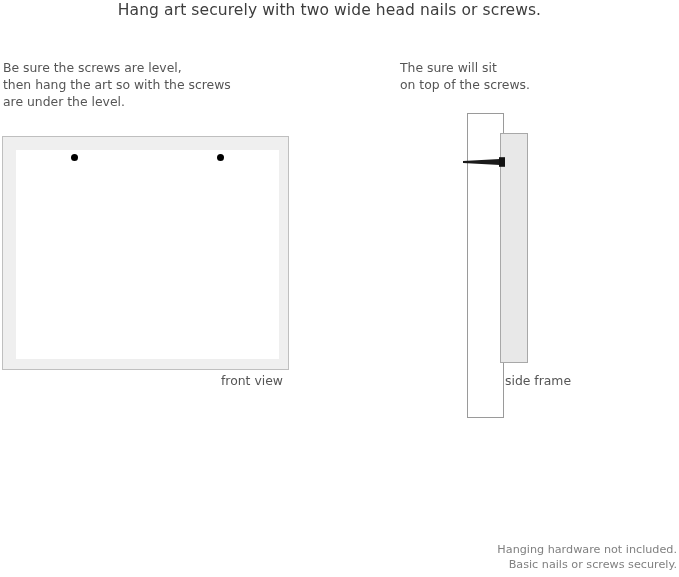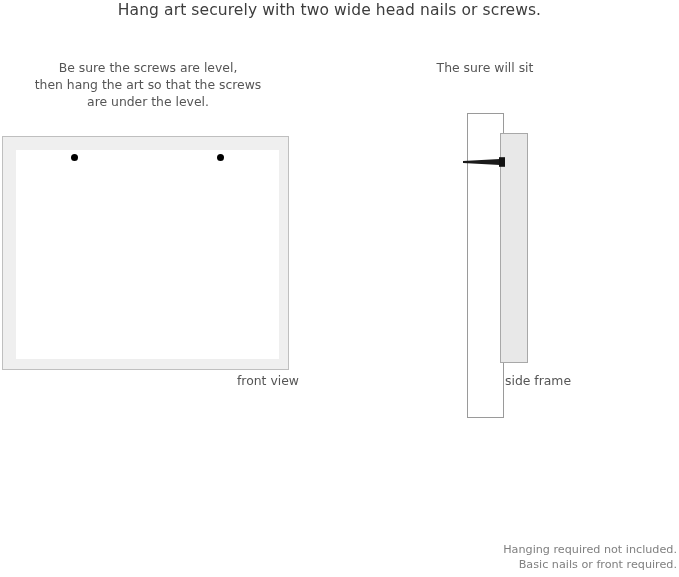--- a/index.html
+++ b/index.html
@@ -26,21 +26,21 @@
     font-size: 15.5px;
     font-weight: 400;
     color: #3d3d3d;
     letter-spacing: 0.1px;
     line-height: 20px;
   }
 
   
   .caption {
     position: absolute;
-    text-align: center;
+    text-align: left;
     font-size: 12.4px;
     line-height: 17px;
     color: #555555;
     font-weight: 400;
   }
   #caption-left {
     left: 3px;
     top: 59px;
     width: 290px;
   }
@@ -131,21 +131,21 @@
     height: 12px;
   }
 
   
   .view-label {
     position: absolute;
     font-size: 12.4px;
     color: #555555;
     font-weight: 400;
   }
-  #label-front-view { left: 221px; top: 373px; margin-left: 16px; }
+  #label-front-view { left: 221px; top: 373px; }
   #label-side-view  { left: 505px; top: 373px; }
 
   
   #footer {
     position: absolute;
     right: 2px;
     bottom: 5px;
     text-align: right;
     font-size: 11.2px;
     line-height: 15px;
@@ -154,26 +154,27 @@
   }
   #footer div { display: block; }
 </style>
 </head>
 <body>
 
 <div class="title">Hang art securely with two wide head nails or screws.</div>
 
 <div class="caption" id="caption-left">
   <div>Be sure the screws are level,</div>
-  <div>then hang the art so that the screws</div>
+  <div>then hang the art so with the screws</div>
   <div>are under the level.</div>
 </div>
 
 <div class="caption" id="caption-right">
   <div>The sure will sit</div>
+  <div>on top of the screws.</div>
 </div>
 
 <div id="front-view">
   <div id="front-frame-outer">
     <div id="front-frame-inner"></div>
     <div class="screw-dot" id="screw-dot-left"></div>
     <div class="screw-dot" id="screw-dot-right"></div>
   </div>
 </div>
 
@@ -185,15 +186,15 @@
   <svg id="nail" viewBox="0 0 48 12" preserveAspectRatio="none">
     <polygon points="0,5.1 37,3.0 37,9.0 0,6.9" fill="#1a1a1a"></polygon>
     <polygon points="36,1.2 42,1.2 42,10.8 36,10.8" fill="#111111"></polygon>
   </svg>
 </div>
 
 <div class="view-label" id="label-front-view">front view</div>
 <div class="view-label" id="label-side-view">side frame</div>
 
 <div id="footer">
-  <div>Hanging required not included.</div>
-  <div>Basic nails or front required.</div>
+  <div>Hanging hardware not included.</div>
+  <div>Basic nails or screws securely.</div>
 </div>
 
 </body></html>

